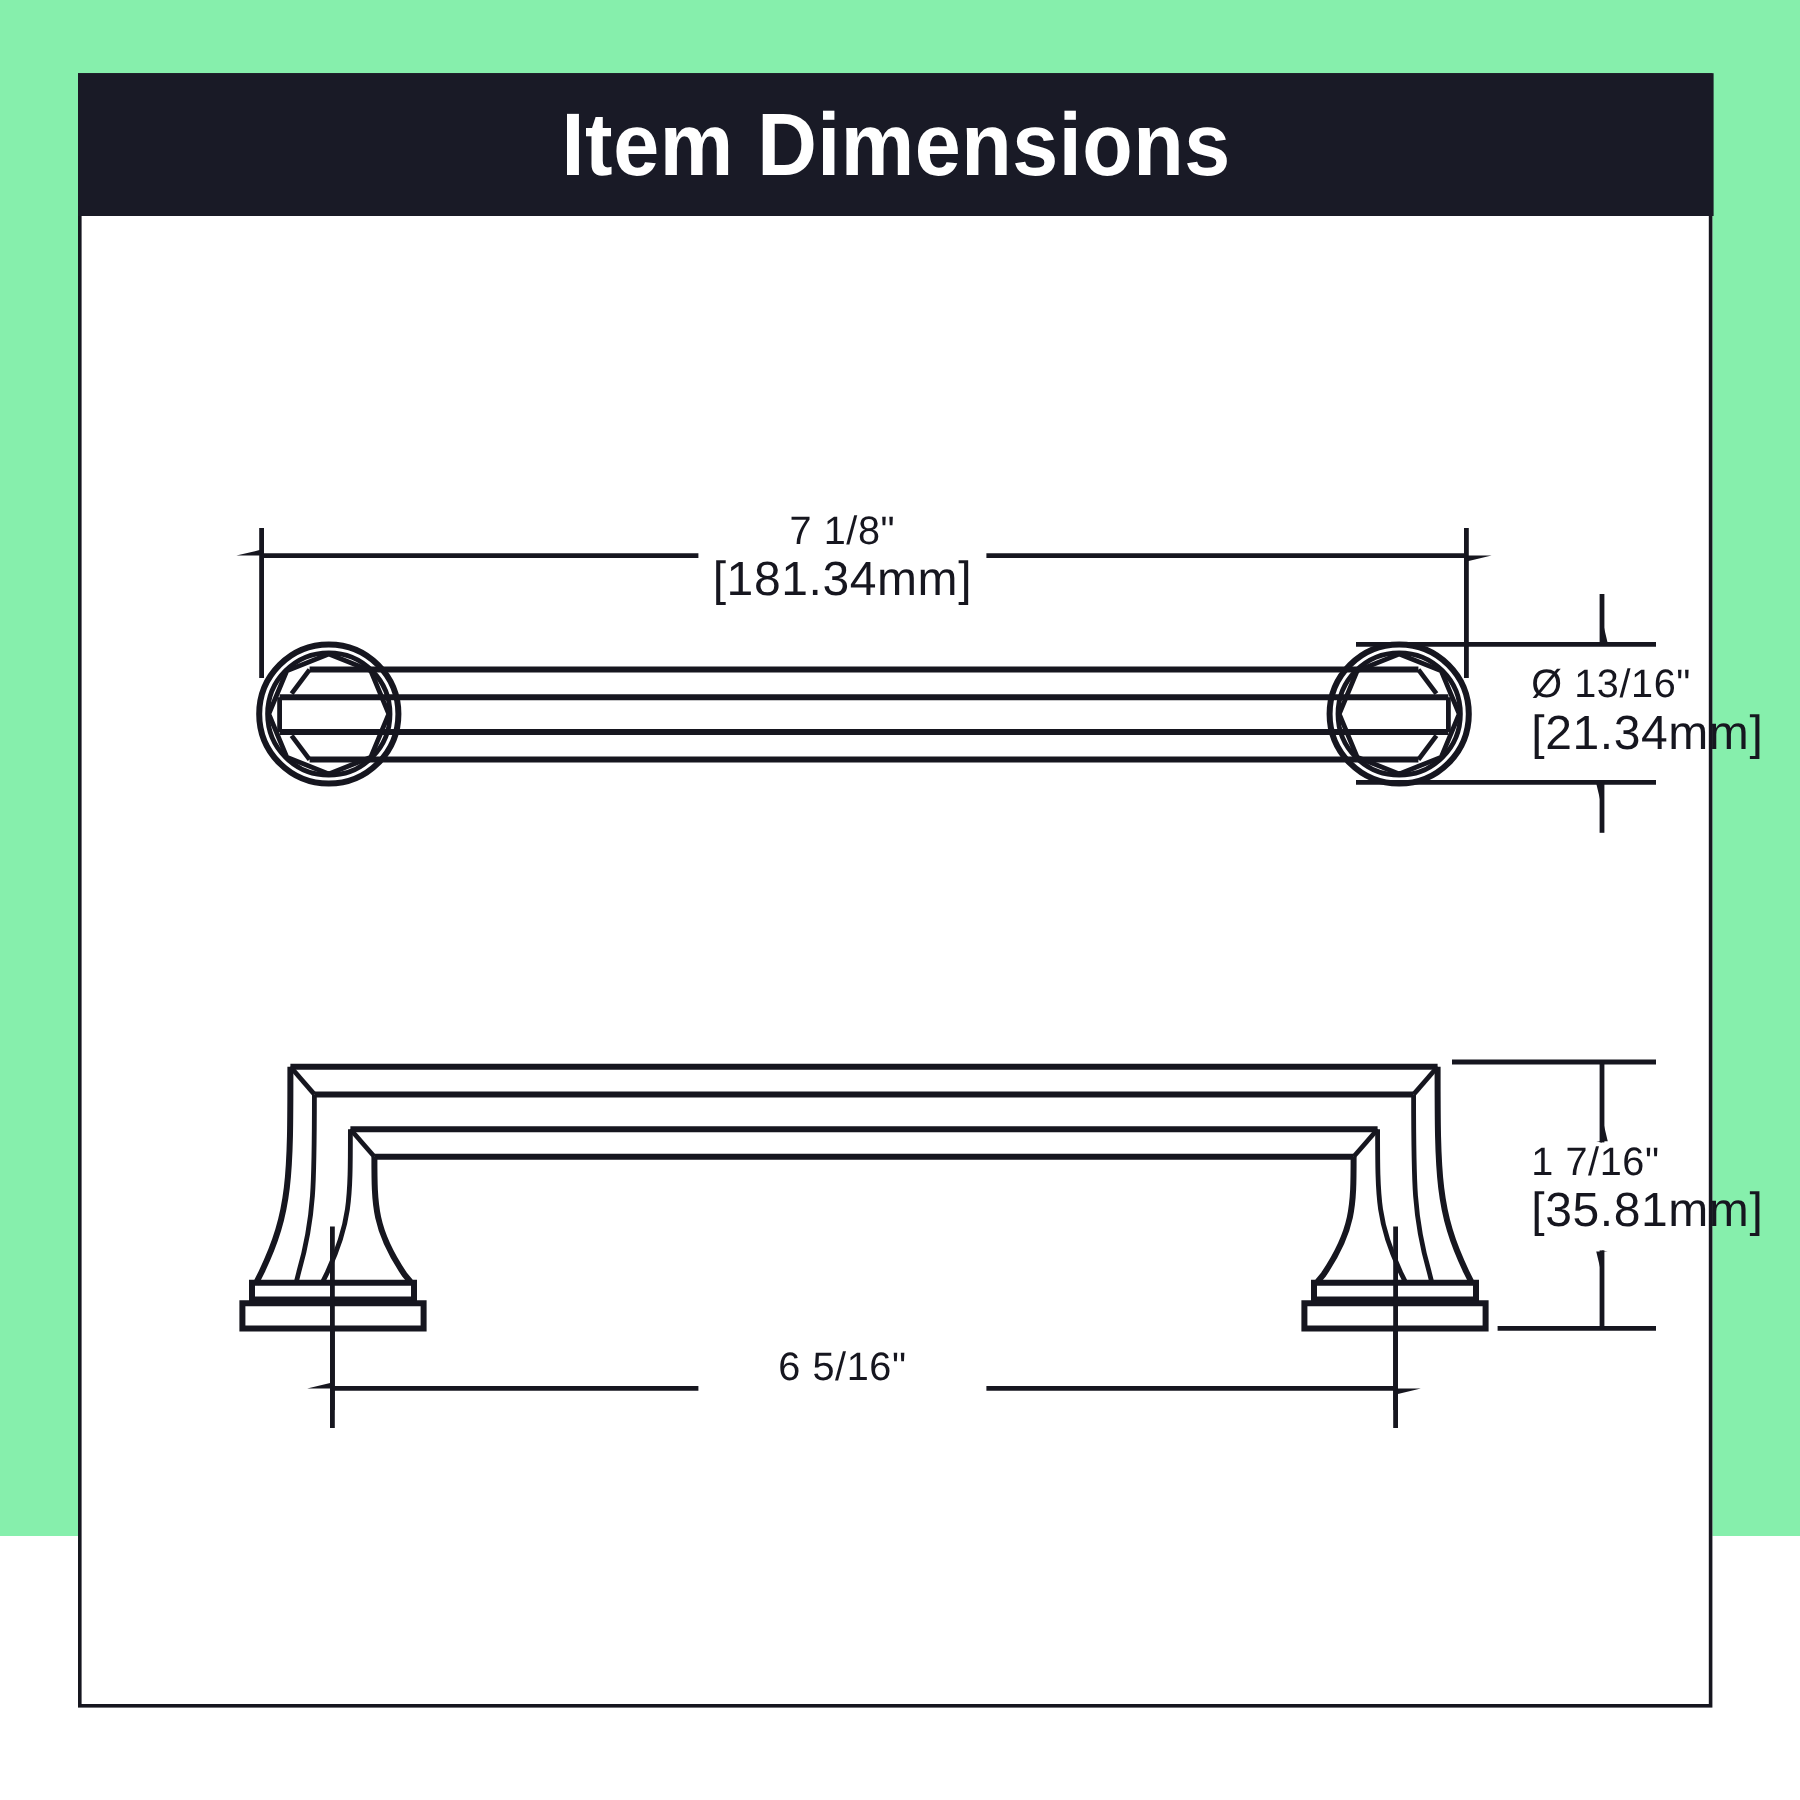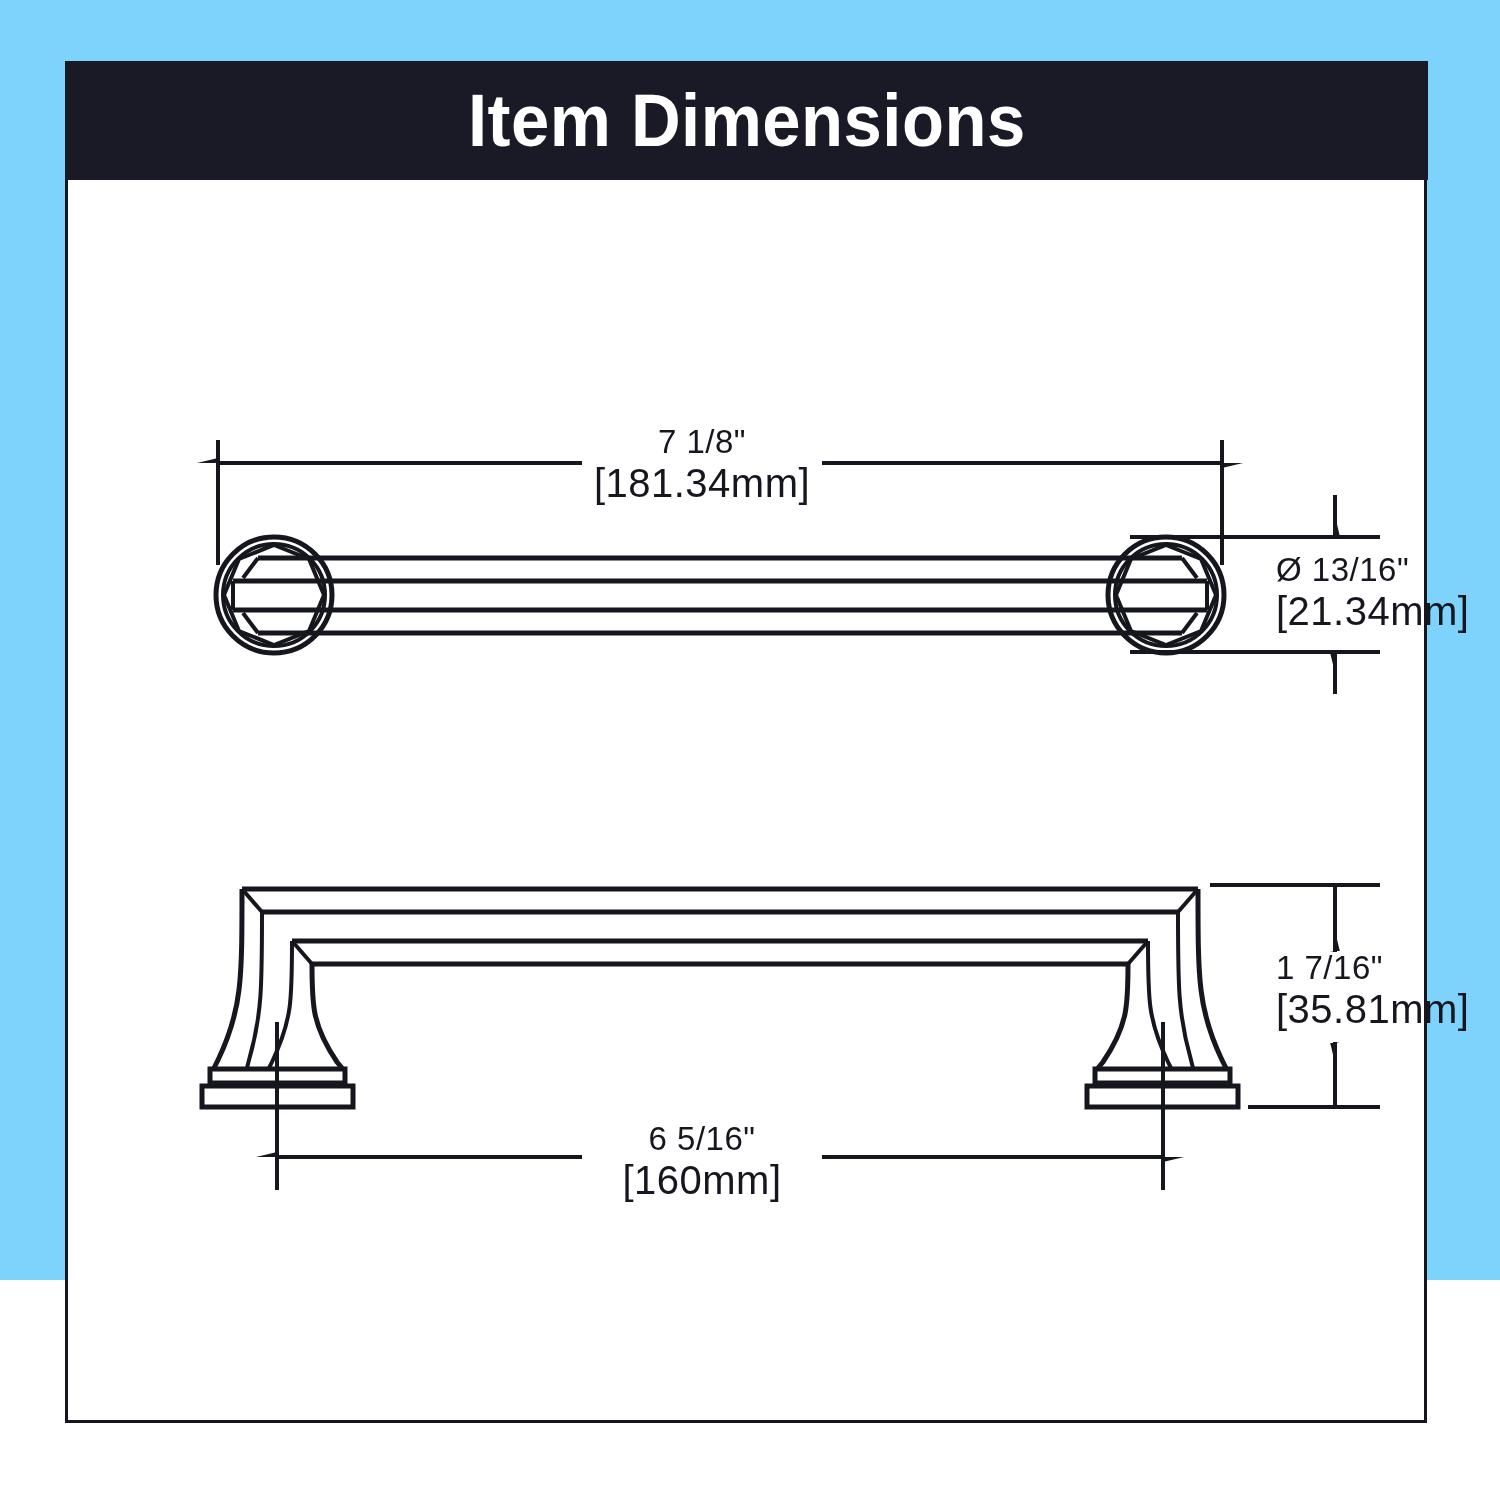--- a/index.html
+++ b/index.html
@@ -10,21 +10,21 @@
   body {
     width: 1500px;
     height: 1500px;
     font-family: "Liberation Sans", sans-serif;
     overflow: hidden;
   }
   #page {
     position: relative;
     width: 1500px;
     height: 1280px;
-    background: #7dd3fc;
+    background: #86efac;
   }
   
   #frame {
     position: absolute;
     left: 65px;
     top: 61px;
     width: 1362px;
     height: 1362px;
     border: 3px solid #16161f;
     box-sizing: border-box;
@@ -234,16 +234,15 @@
     <span class="l2">[21.34mm]</span>
   </div>
 
   <div class="dim-label" id="label-right-lower">
     <span class="l1">1 7/16"</span>
     <span class="l2">[35.81mm]</span>
   </div>
 
   <div class="dim-label" id="label-bottom">
     <span class="l1">6 5/16"</span>
-    <span class="l2">[160mm]</span>
   </div>
 
 </div>
 
 </body></html>

